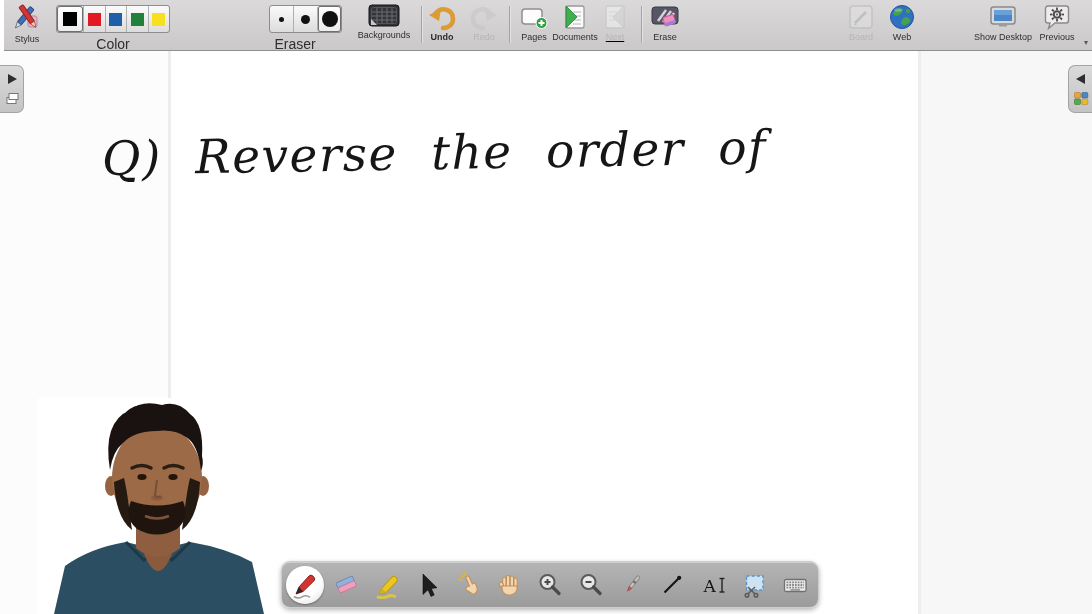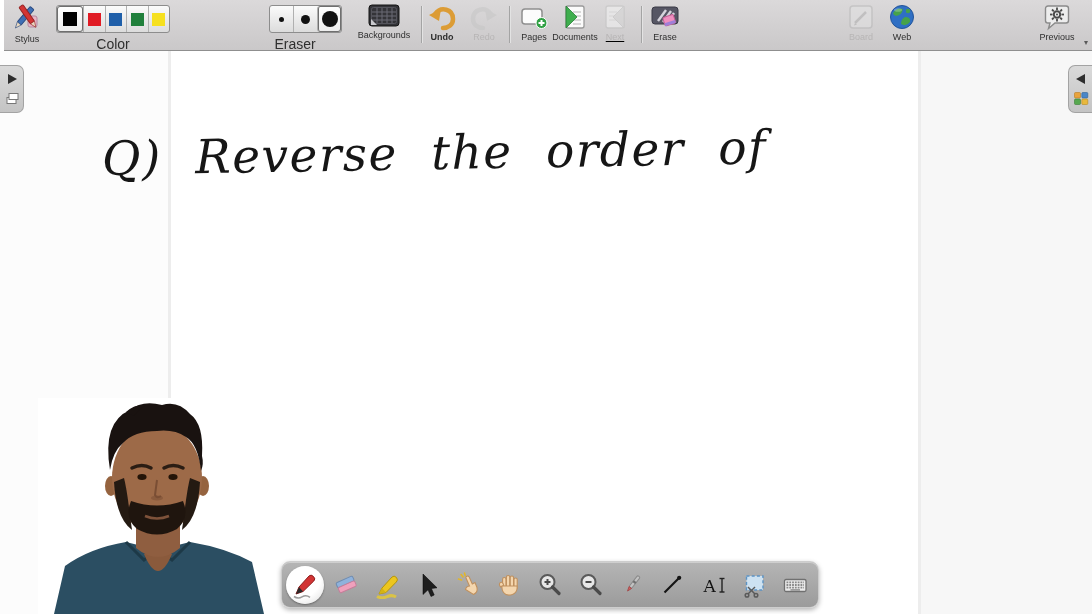--- a/index.html
+++ b/index.html
@@ -219,20 +219,29 @@
       <circle cx="14" cy="14" r="11.5" fill="#2f6fc4" stroke="#23559a"></circle>
       <path d="M5,10 Q9,4 15,6 Q14,12 8,13 Q5,12 5,10 Z" fill="#46a24a"></path>
       <path d="M17,14 Q23,14 22,19 Q18,24 13,21 Q13,16 17,14 Z" fill="#46a24a"></path>
       <circle cx="20" cy="8" r="2.2" fill="#46a24a"></circle>
       <ellipse cx="10" cy="7" rx="4" ry="1.8" fill="#fff" opacity=".25"></ellipse>
     </svg>
     <div class="blabel">Web</div>
   </div>
 
 
+  <div class="tbtn" style="left:963px;width:72px;">
+    <svg width="30" height="28" viewBox="0 0 30 28">
+      <rect x="3" y="4" width="24" height="17" rx="2.5" fill="#d9d9d9" stroke="#8a8a8a" stroke-width="1.5"></rect>
+      <rect x="6" y="7" width="18" height="11" fill="#4a86c8"></rect>
+      <rect x="6" y="7" width="18" height="5" fill="#6aa0d8"></rect>
+      <rect x="11" y="21" width="8" height="2.5" fill="#9c9c9c"></rect>
+    </svg>
+    <div class="blabel">Show Desktop</div>
+  </div>
 
   <div class="tbtn" style="left:1018px;width:70px;">
     <svg width="28" height="28" viewBox="0 0 28 28">
       <path d="M5,3 h18 a2.5,2.5 0 0 1 2.5,2.5 v12 a2.5,2.5 0 0 1 -2.5,2.5 h-11 l-6.5,5.5 1.5,-5.5 h-2 a2.5,2.5 0 0 1 -2.5,-2.5 v-12 A2.5,2.5 0 0 1 5,3 Z" fill="#ededed" stroke="#8a8a8a" stroke-width="1.4"></path>
       <circle cx="14" cy="11.5" r="3.2" fill="none" stroke="#4a4a4a" stroke-width="2"></circle>
       <circle cx="14" cy="11.5" r="1" fill="#4a4a4a"></circle>
       <g stroke="#4a4a4a" stroke-width="1.8">
         <line x1="14" y1="4.5" x2="14" y2="7"></line>
           <line x1="14" y1="16" x2="14" y2="18.5"></line>
         <line x1="7" y1="11.5" x2="9.5" y2="11.5"></line>

